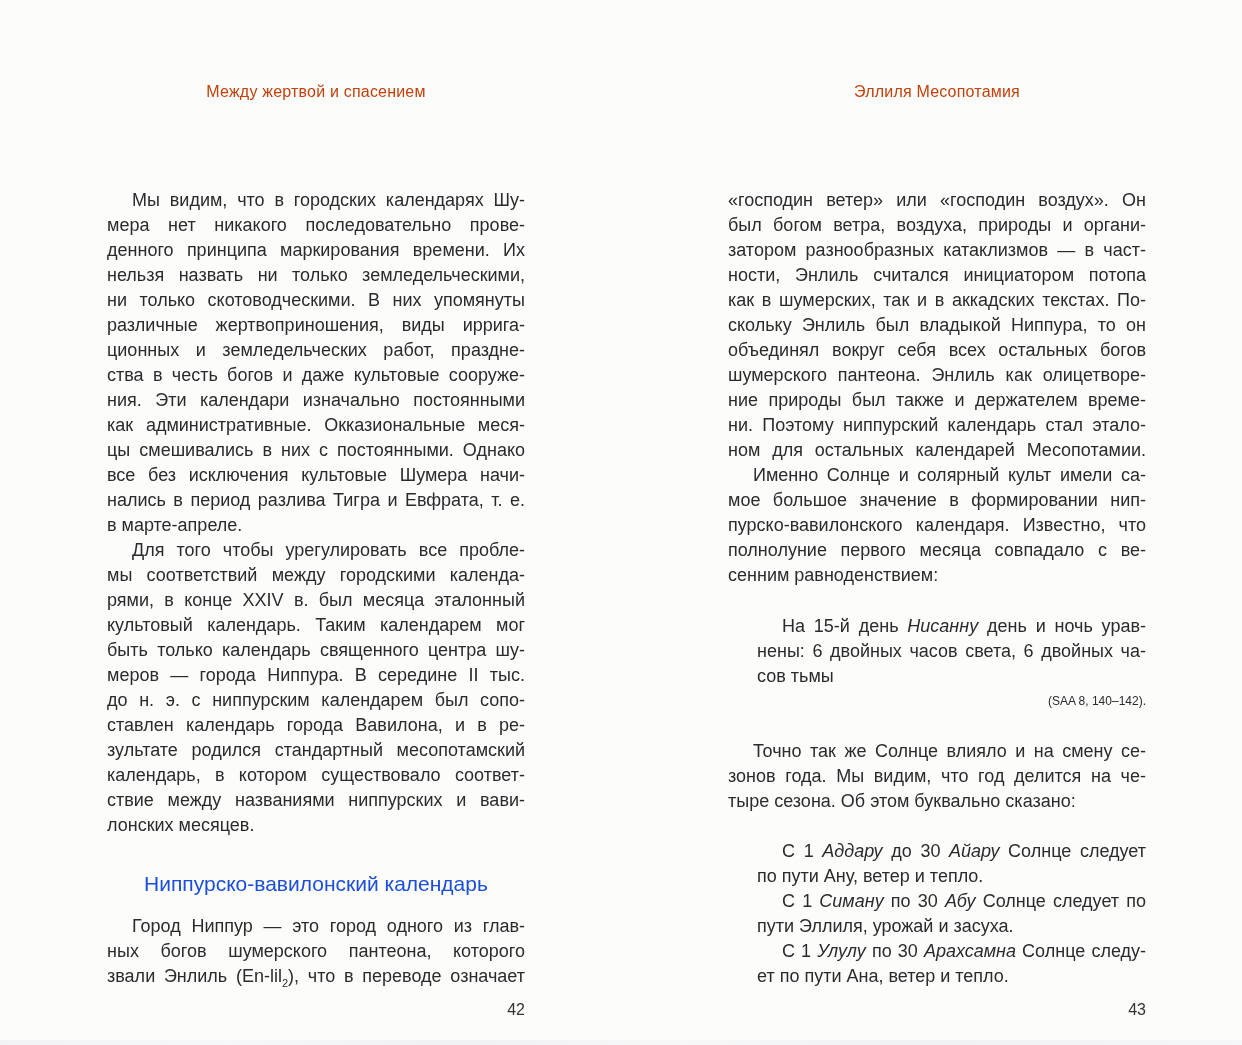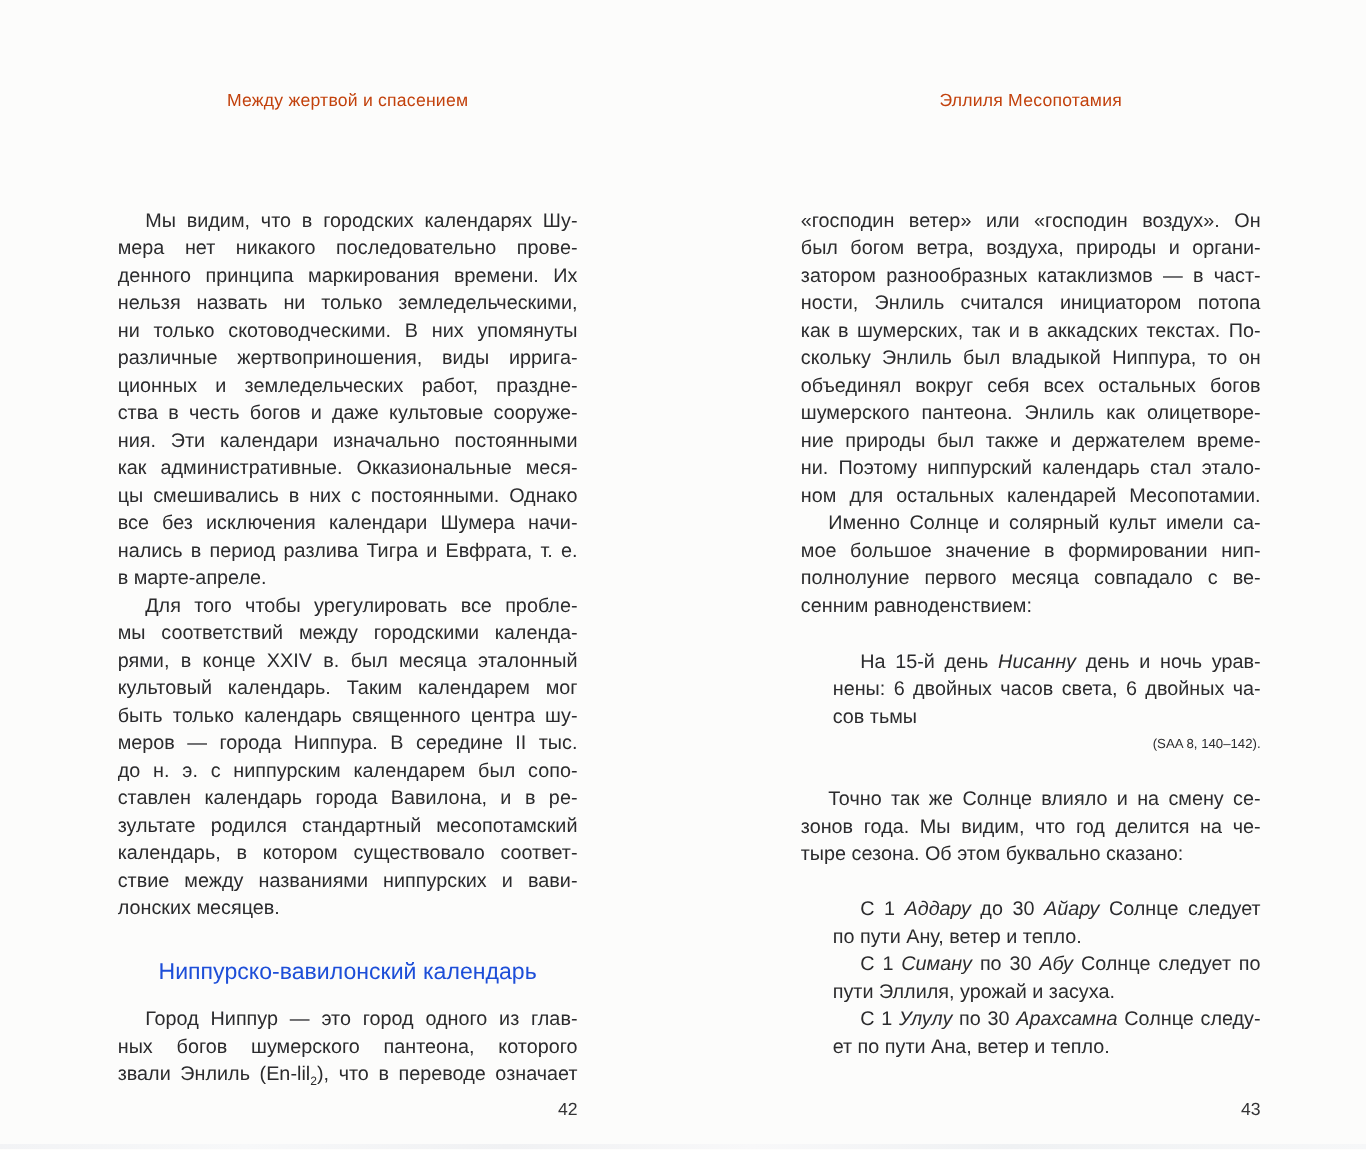--- a/index.html
+++ b/index.html
@@ -62,21 +62,21 @@
         <div class="line"><span>мера нет никакого последовательно прове-</span></div>
         <div class="line"><span>денного принципа маркирования времени. Их</span></div>
         <div class="line"><span>нельзя назвать ни только земледельческими,</span></div>
         <div class="line"><span>ни только скотоводческими. В них упомянуты</span></div>
         <div class="line"><span>различные жертвоприношения, виды иррига-</span></div>
         <div class="line"><span>ционных и земледельческих работ, праздне-</span></div>
         <div class="line"><span>ства в честь богов и даже культовые сооруже-</span></div>
         <div class="line"><span>ния. Эти календари изначально постоянными</span></div>
         <div class="line"><span>как административные. Окказиональные меся-</span></div>
         <div class="line"><span>цы смешивались в них с постоянными. Однако</span></div>
-        <div class="line"><span>все без исключения календари Шумера начи-</span></div>
+        <div class="line"><span>все без исключения культовые Шумера начи-</span></div>
         <div class="line"><span>нались в период разлива Тигра и Евфрата, т. е.</span></div>
         <div class="line last"><span>в марте-апреле.</span></div>
       </div>
     <div class="para">
         <div class="line ind"><span>Для того чтобы урегулировать все пробле-</span></div>
         <div class="line"><span>мы соответствий между городскими календа-</span></div>
         <div class="line"><span>рями, в конце XXIV в. был месяца эталонный</span></div>
         <div class="line"><span>культовый календарь. Таким календарем мог</span></div>
         <div class="line"><span>быть только календарь священного центра шу-</span></div>
         <div class="line"><span>меров — города Ниппура. В середине II тыс.</span></div>
@@ -105,20 +105,21 @@
         <div class="line"><span>скольку Энлиль был владыкой Ниппура, то он</span></div>
         <div class="line"><span>объединял вокруг себя всех остальных богов</span></div>
         <div class="line"><span>шумерского пантеона. Энлиль как олицетворе-</span></div>
         <div class="line"><span>ние природы был также и держателем време-</span></div>
         <div class="line"><span>ни. Поэтому ниппурский календарь стал этало-</span></div>
         <div class="line"><span>ном для остальных календарей Месопотамии.</span></div>
       </div>
     <div class="para">
         <div class="line ind"><span>Именно Солнце и солярный культ имели са-</span></div>
         <div class="line"><span>мое большое значение в формировании нип-</span></div>
+        <div class="line"><span>пурско-вавилонского календаря. Известно, что</span></div>
         <div class="line"><span>полнолуние первого месяца совпадало с ве-</span></div>
         <div class="line last"><span>сенним равноденствием:</span></div>
       </div>
     <div class="quote mt26">
         <div class="line ind"><span>На 15-й день </span><i>Нисанну</i><span> день и ночь урав-</span></div>
         <div class="line"><span>нены: 6 двойных часов света, 6 двойных ча-</span></div>
         <div class="line last"><span>сов тьмы</span></div>
       </div>
     <div class="attribution">(SAA 8, 140–142).</div>
     <div class="para mt25">

